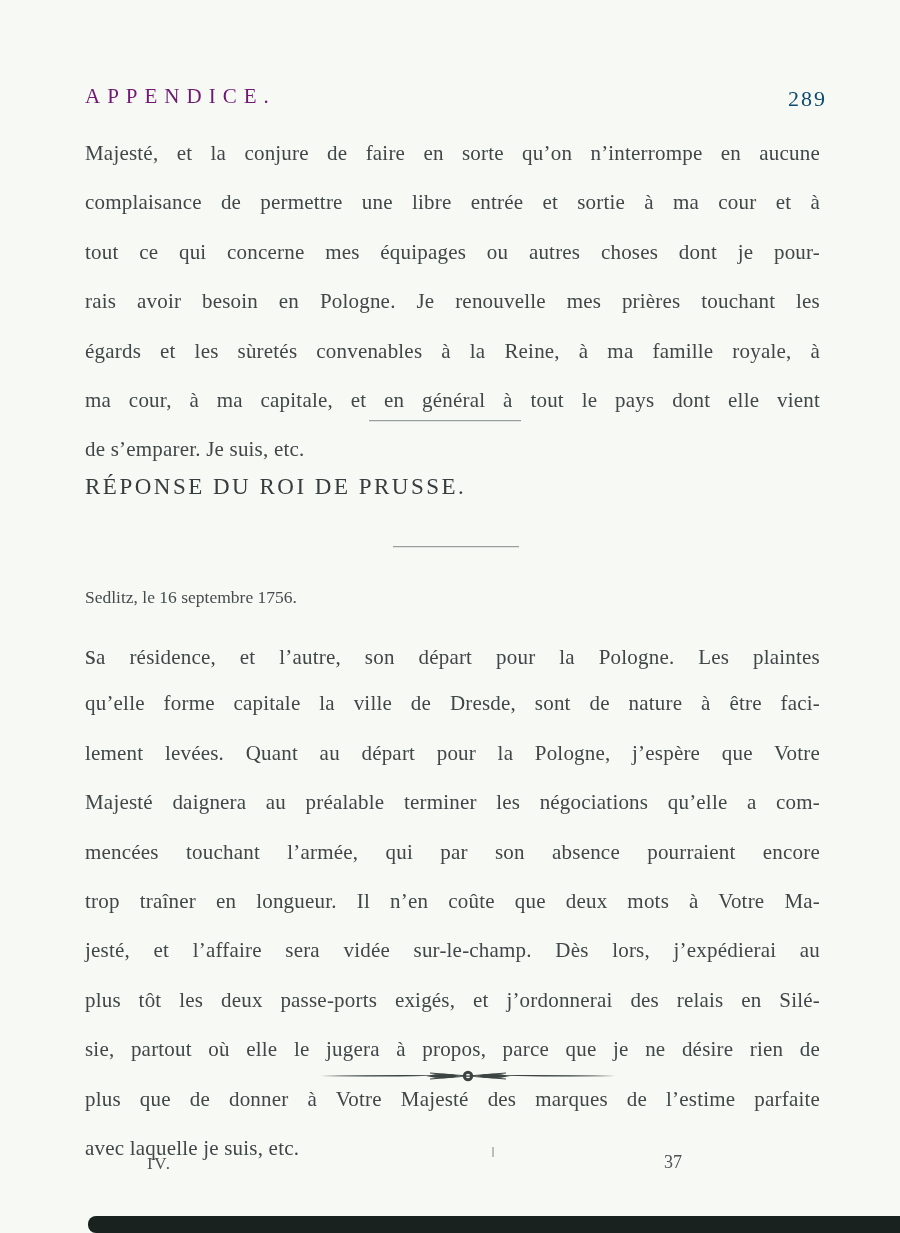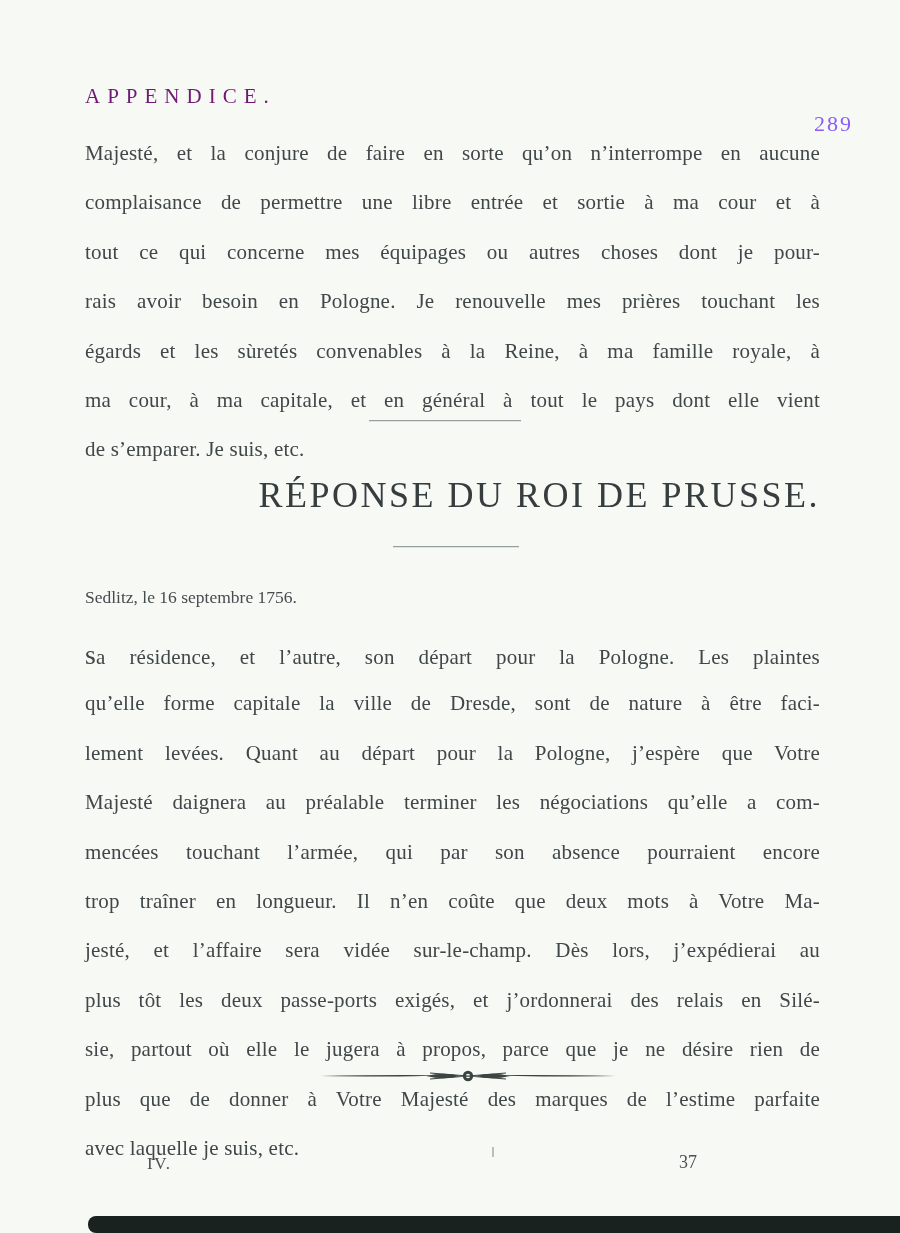--- a/index.html
+++ b/index.html
@@ -18,25 +18,24 @@
   .running-head {
     position: absolute;
     top: 84px; left: 85px; width: 735px;
     text-align: left;
     font-size: 21px;
     letter-spacing: 7px;
     color: #701a75;
   }
   .page-number {
     position: absolute;
-    top: 86px; left: 814px;
+    top: 86px; left: 788px;
     font-size: 22px;
     letter-spacing: 2px;
-    color: #8b5cf6;
-    margin-top: 25px;
+    color: #0c4a6e;
   }
   .body-text {
     position: absolute;
     left: 85px; width: 735px;
     font-size: 21px;
     line-height: 33.4px;
     color: #404749;
   }
   .body-text .line {
     text-align: justify;
@@ -57,22 +56,22 @@
     position: absolute;
     height: 1px;
     background: #98a09e;
     box-shadow: 0 1px 0 rgba(60,70,68,0.12);
   }
   #rule-1 { top: 420px; left: 369px; width: 152px; }
   #rule-2 { top: 546px; left: 393px; width: 126px; }
   .section-title {
     position: absolute;
     top: 474px; left: 85px; width: 735px;
-    text-align: right;
-    font-size: 36px;
+    text-align: left;
+    font-size: 23px;
     letter-spacing: 2.5px;
     color: #353d3f;
   }
   .dateline {
     position: absolute;
     top: 587px; left: 85px; width: 735px;
     box-sizing: border-box;
     padding-right: 28px;
     text-align: left;
     font-size: 17.5px;
@@ -88,21 +87,20 @@
     top: 1154px; left: 147px;
     font-size: 17px;
     letter-spacing: 1.5px;
     color: #4a5153;
   }
   .footer-signature {
     position: absolute;
     top: 1152px; left: 664px;
     font-size: 18px;
     color: #4a5153;
-    margin-left: 15px;
   }
   .scan-mark {
     position: absolute;
     top: 1147px; left: 492px;
     width: 2px; height: 10px;
     background: #8a8f8f;
     opacity: 0.55;
   }
   .scan-edge-band {
     position: absolute;

